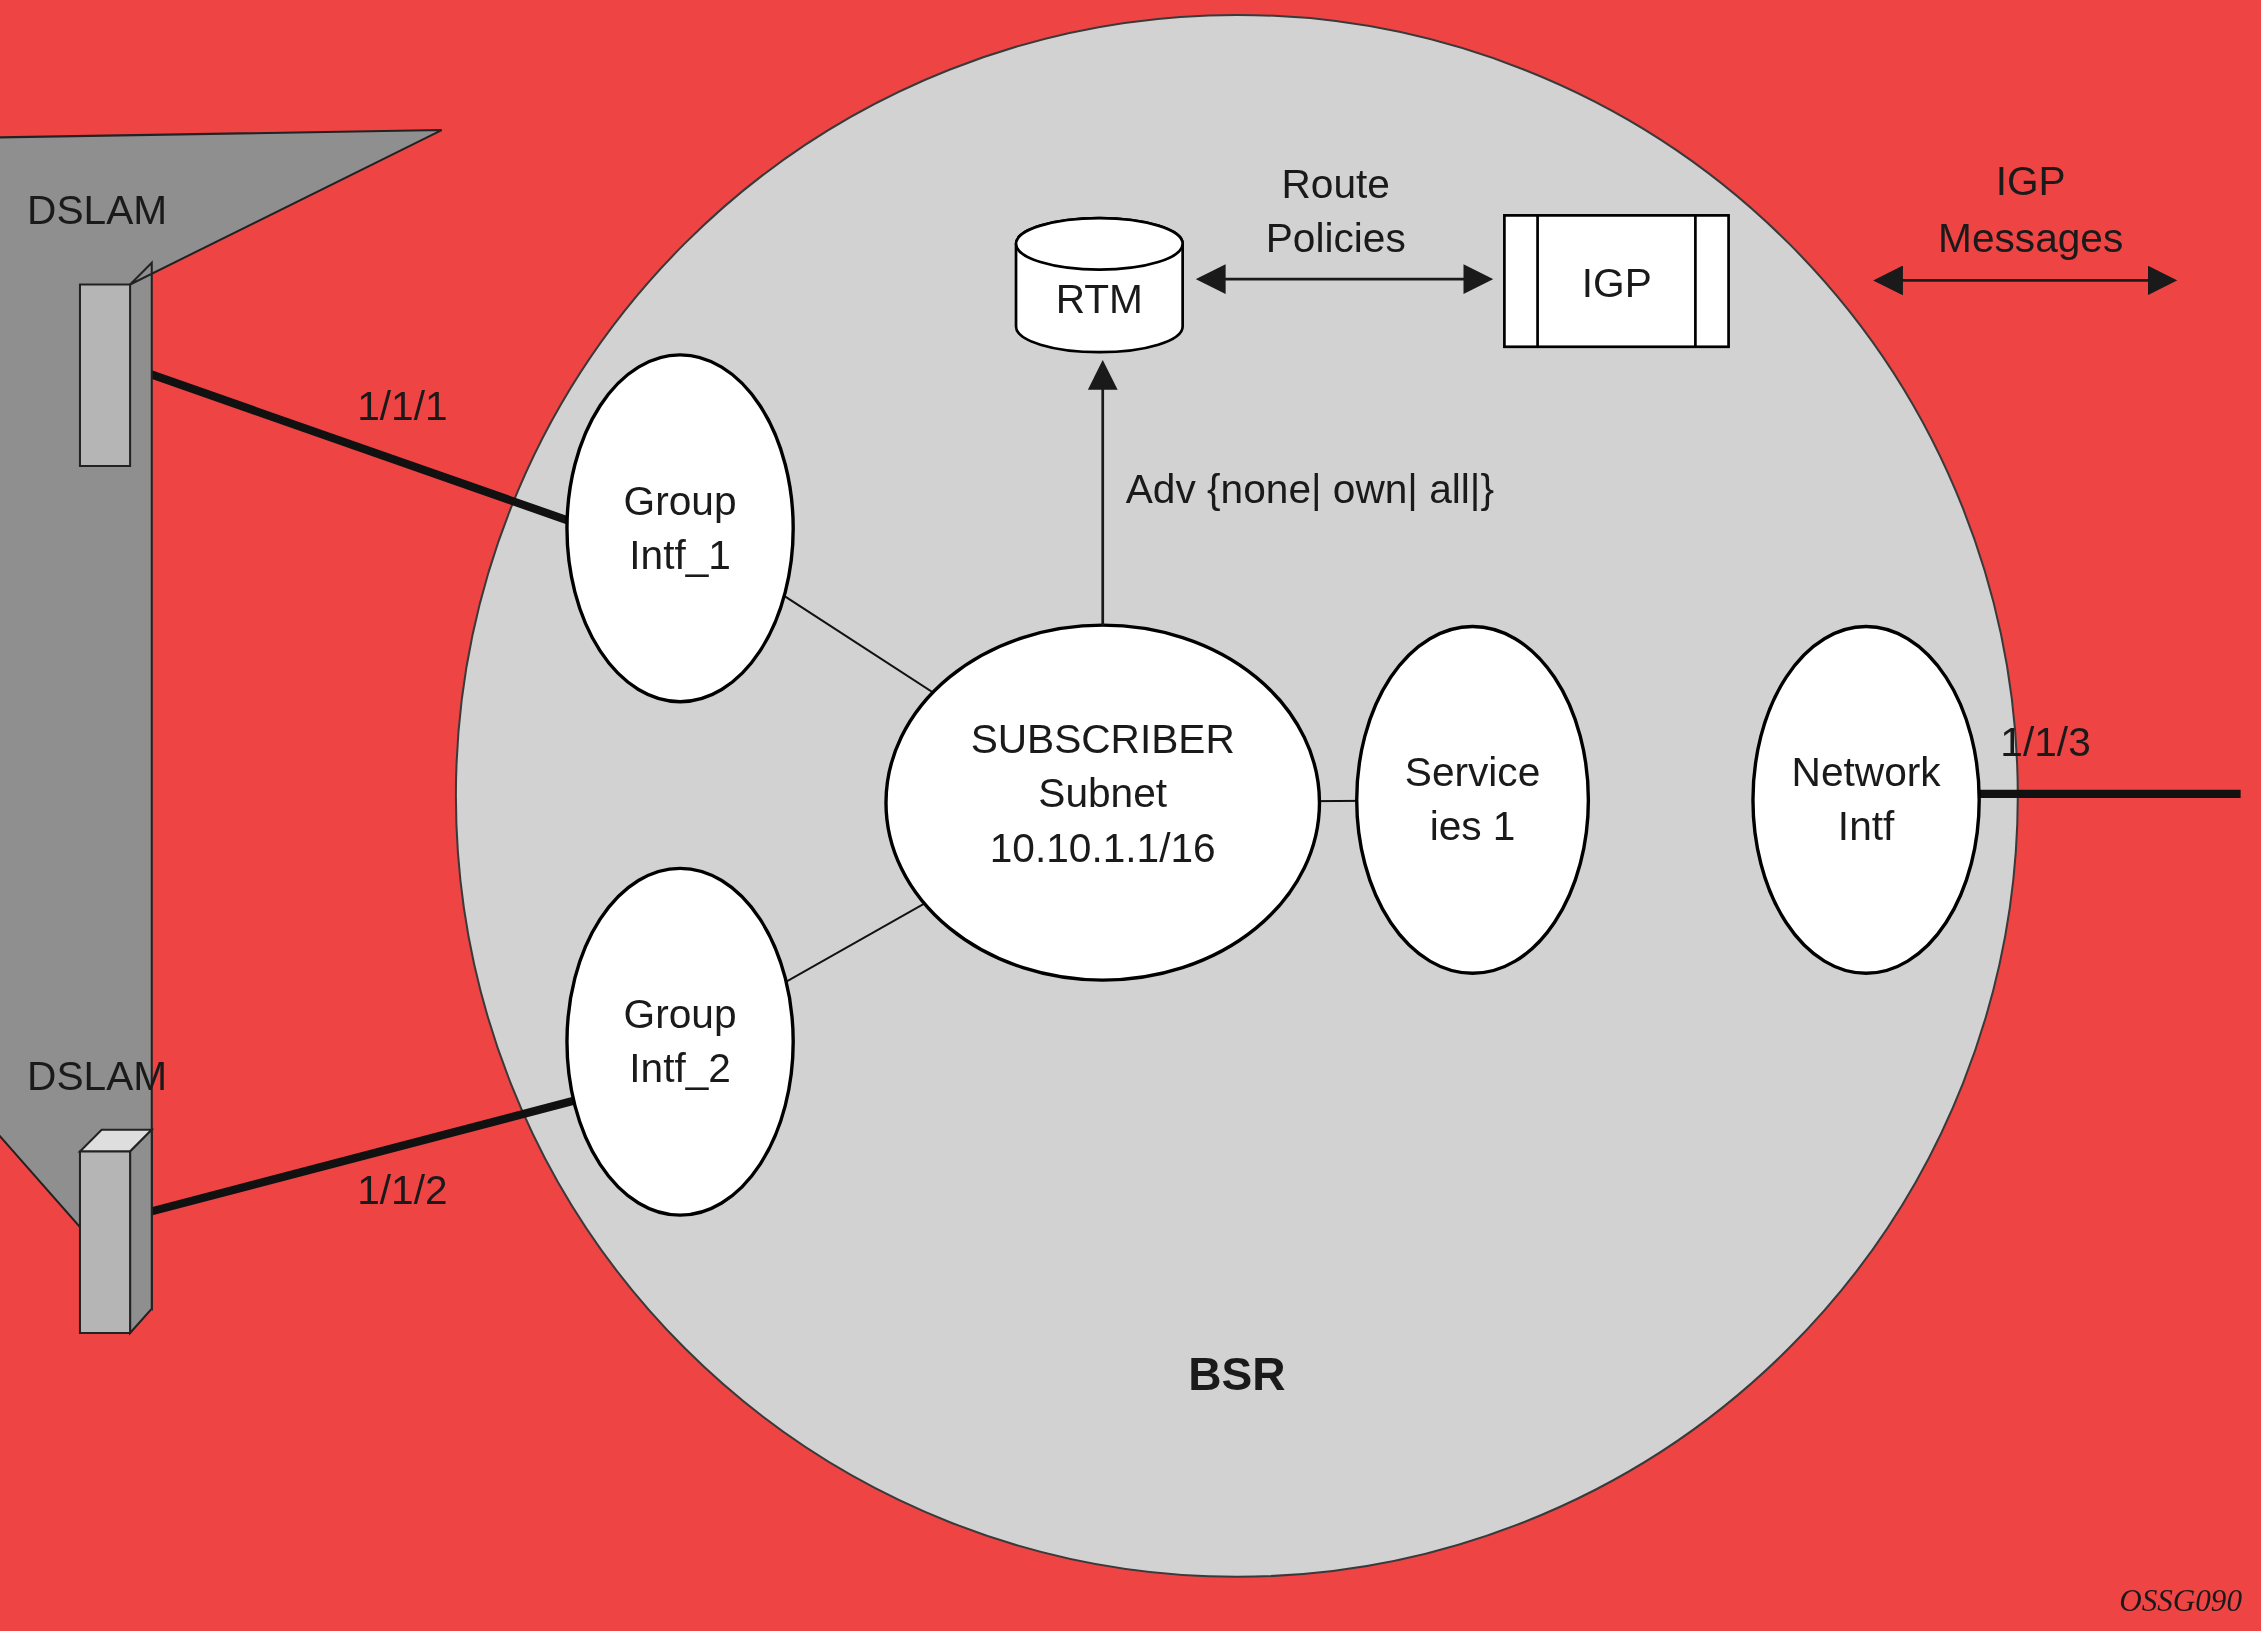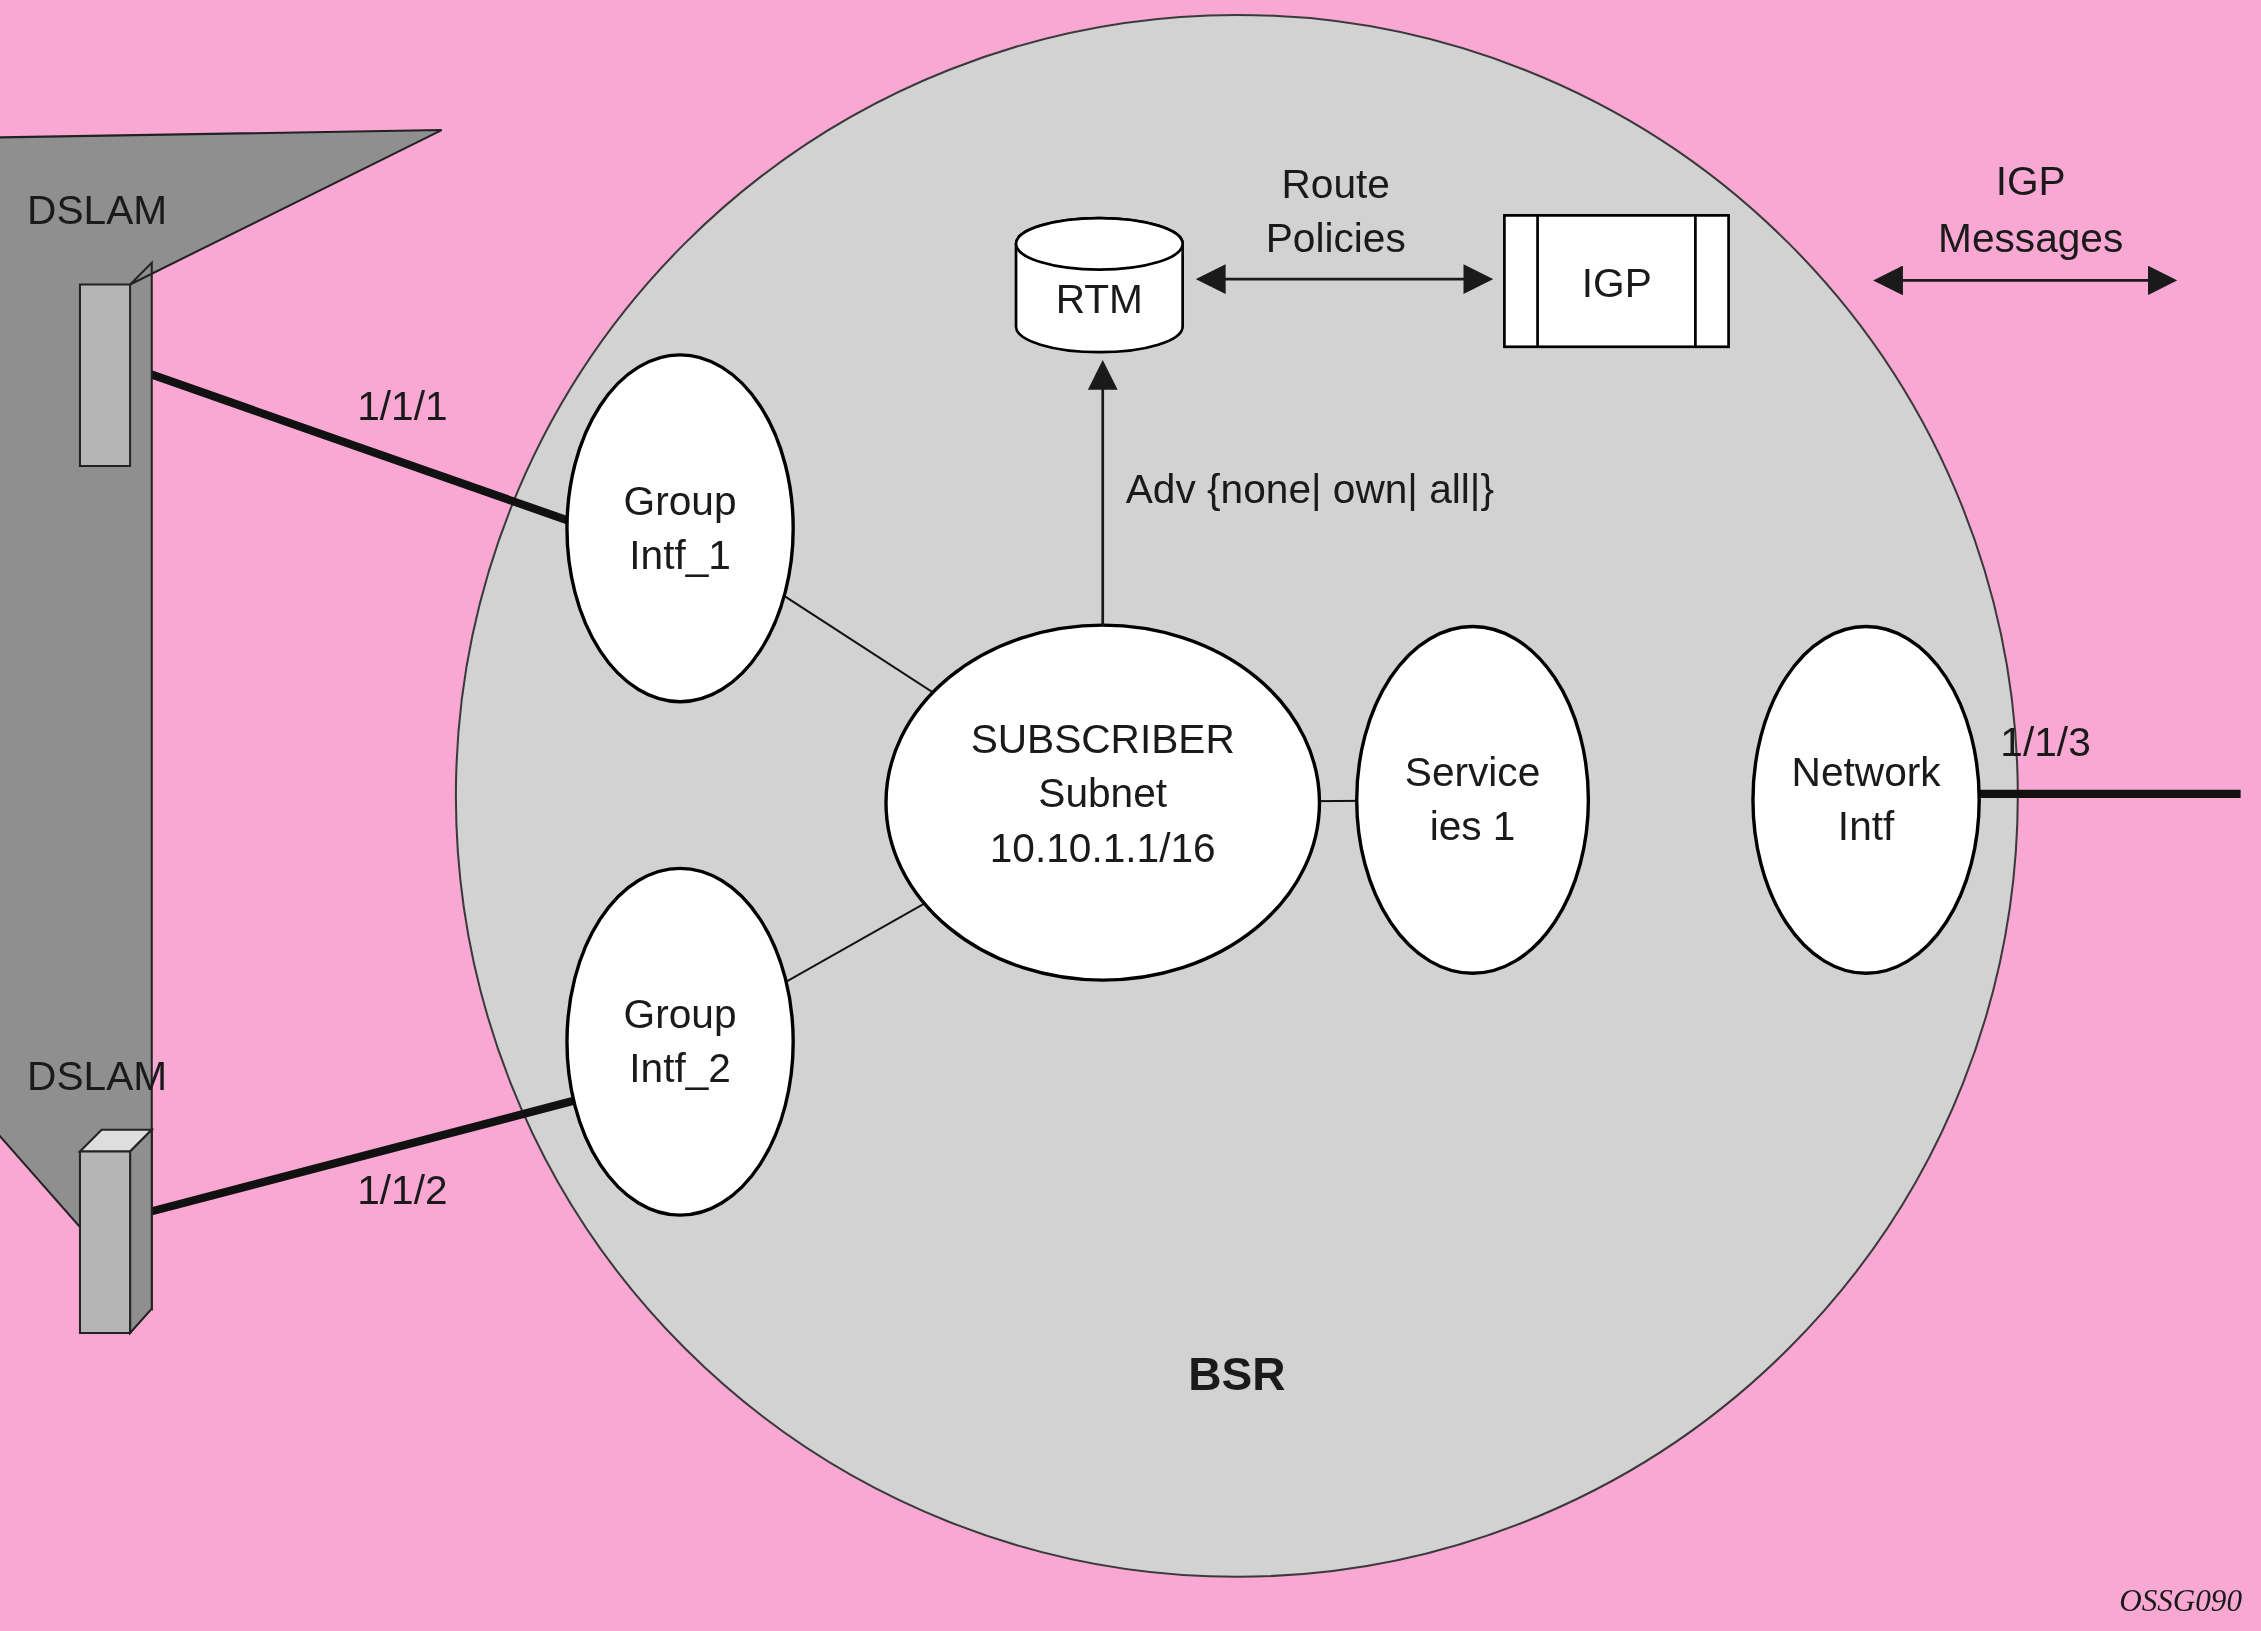--- a/index.html
+++ b/index.html
@@ -1,20 +1,20 @@
 <!DOCTYPE html>
 <html style="font-size:11px"><head>
 <meta charset="utf-8">
 <style>
   html, body { margin: 0; padding: 0; background: #ffffff; }
   .page {
     position: relative;
     width: 2261px;
     height: 1631px;
-    background: #f9a8d4;
+    background: #ef4444;
     font-family: "Liberation Sans", sans-serif;
     overflow: hidden;
   }
   svg { display: block; }
   text {
     font-family: "Liberation Sans", sans-serif;
     fill: #1a1a1a;
   }
   .node-label { font-size: 60px; }
   .port-label { font-size: 60px; }

